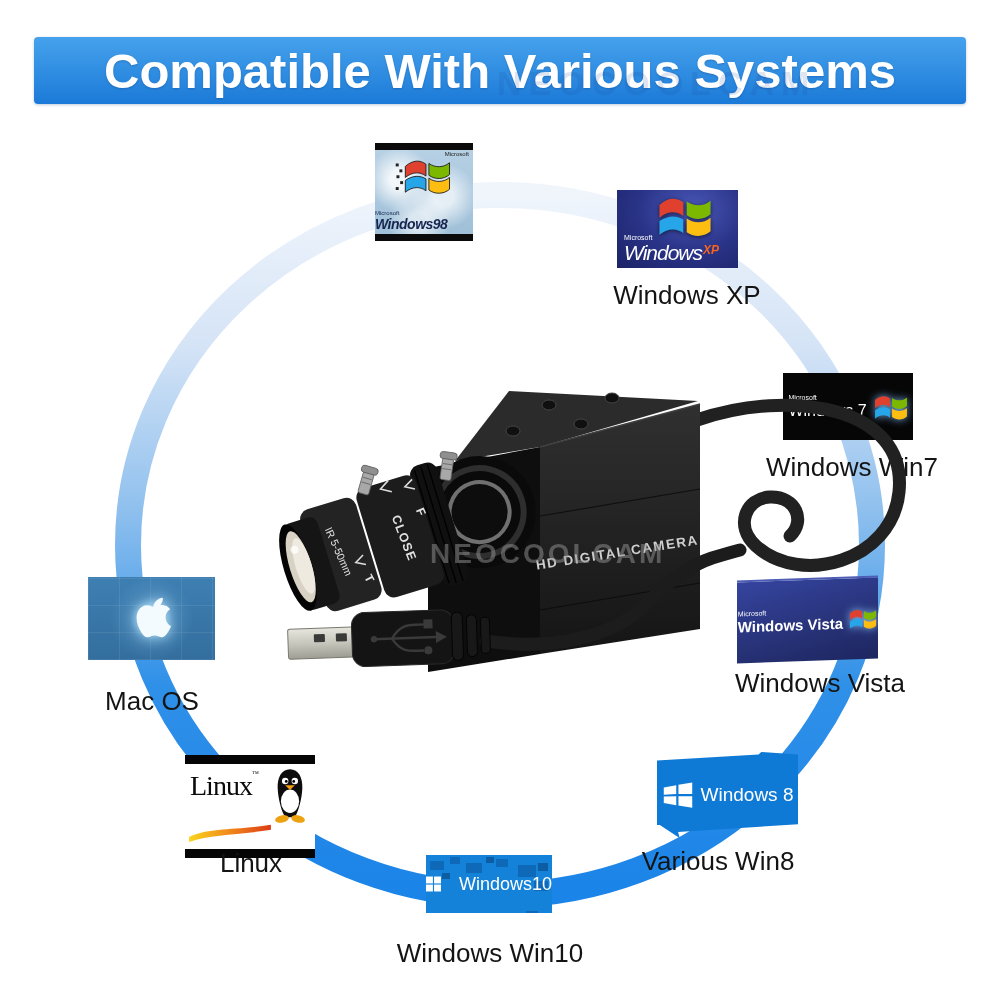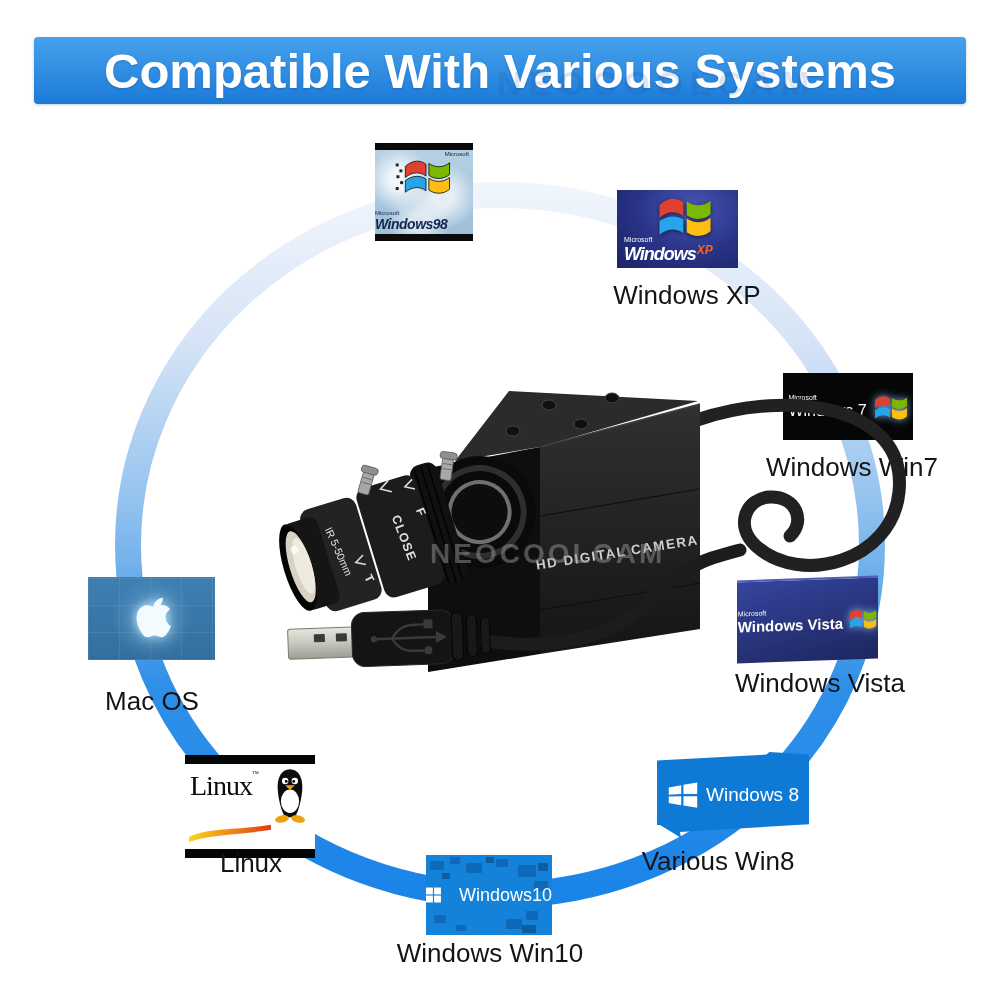--- a/index.html
+++ b/index.html
@@ -39,47 +39,47 @@
   .win98 .nameWrap{position:absolute;bottom:2px;width:100%;color:#16254f;line-height:1}
   .win98 .b2{display:block;font-size:6px}
   .win98 .nm{font-size:14px;font-weight:bold;font-style:italic;letter-spacing:-.5px}
 
   .winxp{left:617px;top:190px;width:121px;height:78px;
     background:radial-gradient(ellipse at 62% 25%, #4a58b8 0%, #2a3488 50%, #1b2266 100%)}
   .winxp .flag{position:absolute;left:40px;top:3px;width:56px;height:46px;
                filter:drop-shadow(0 1px 2px rgba(0,0,0,.6))}
   .winxp .txt{position:absolute;left:7px;bottom:5px;color:#fff;line-height:1}
   .winxp .brand{font-size:7px;display:block;margin-bottom:1px}
-  .winxp .nm{font-size:18px;font-weight:bold;font-style:italic;letter-spacing:-1px}
+  .winxp .nm{font-size:21px;font-weight:normal;font-style:italic;letter-spacing:-1px}
   .winxp .ed{font-size:12px;font-weight:bold;font-style:italic;color:#f7641d;
              vertical-align:super;margin-left:1px}
 
   .win7{left:783px;top:373px;width:130px;height:67px;background:#060606;
         display:flex;align-items:center;justify-content:center;gap:7px}
   .win7 .txt{color:#fff;line-height:1}
   .win7 .brand{font-size:7px;display:block;margin-bottom:2px}
   .win7 .nm{font-size:16px}
   .win7 .flag{width:34px;height:30px;filter:drop-shadow(0 0 4px rgba(130,190,255,.9))}
 
   .vista{left:737px;top:578px;width:141px;height:81px;
     background:linear-gradient(165deg,#35449f 0%,#273277 60%,#1d2660 100%);
     transform:skewY(-2deg);border-top:2px solid #4d5cb5;
     display:flex;align-items:center;justify-content:center;gap:6px}
   .vista .txt{color:#fff;line-height:1}
   .vista .brand{font-size:7px;display:block;margin-bottom:2px}
   .vista .nm{font-size:15px;font-weight:bold}
   .vista .flag{width:28px;height:25px;filter:drop-shadow(0 0 4px rgba(140,200,255,.9))}
 
-  .win8{left:657px;top:752px;width:152px;height:86px;background:#0e7ad6;
+  .win8{left:657px;top:752px;width:141px;height:86px;background:#0e7ad6;
     clip-path:polygon(0 10%,72% 3%,74% 0,100% 3%,100% 84%,15% 93%,16% 100%,2% 85%,0 85%);
     display:flex;align-items:center;justify-content:center;gap:7px}
   .win8 .nm{color:#fff;font-size:19px}
   .win8 .logo{width:32px;height:28px}
 
-  .win10{left:426px;top:855px;width:126px;height:80px;background:#1382d8;
+  .win10{left:426px;top:855px;width:126px;height:58px;background:#1382d8;
     display:flex;align-items:center;justify-content:center;gap:18px}
   .win10 .pattern{position:absolute;left:0;top:0}
   .win10 .nm{color:#fff;font-size:18px;position:relative}
   .win10 .logo{width:26px;height:26px;position:relative}
 
   .linux{left:185px;top:755px;width:130px;height:85px;background:#fff;
     border-top:9px solid #050505;border-bottom:9px solid #050505}
   .linux .nm{position:absolute;left:5px;top:6px;font-family:"Liberation Serif",serif;
     font-weight:normal;font-size:28px;color:#0a0a0a;letter-spacing:-1px}
   .linux .tm{font-size:7px;vertical-align:top}

